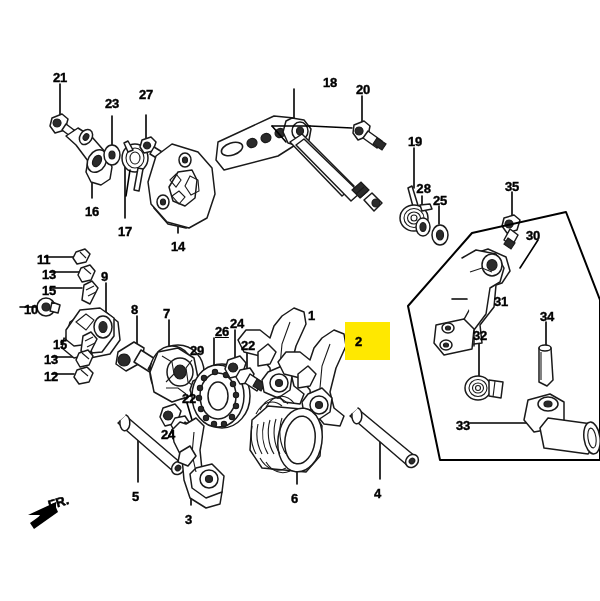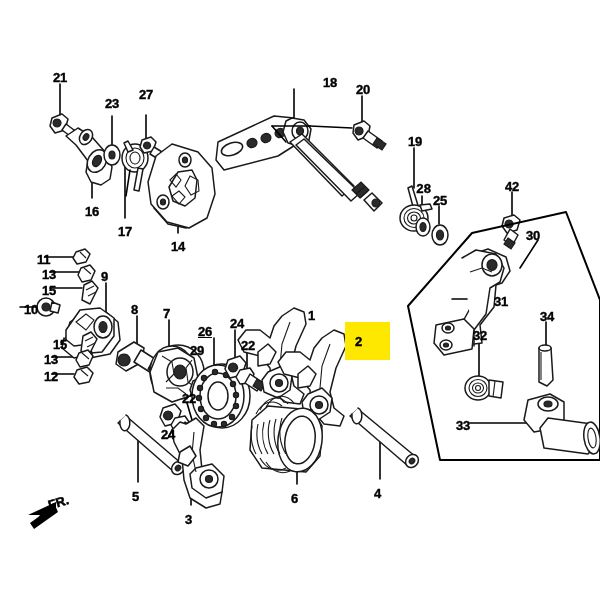--- a/index.html
+++ b/index.html
@@ -399,25 +399,25 @@
   <span class="lbl" style="left:288px;top:76px;margin-left:35px;">18</span>
   <span class="lbl" style="left:408px;top:135px;">19</span>
   <span class="lbl" style="left:356px;top:83px;">20</span>
   <span class="lbl" style="left:53px;top:71px;">21</span>
   <span class="lbl" style="left:241px;top:339px;">22</span>
   <span class="lbl" style="left:182px;top:392px;">22</span>
   <span class="lbl" style="left:105px;top:97px;">23</span>
   <span class="lbl" style="left:230px;top:317px;">24</span>
   <span class="lbl" style="left:161px;top:428px;">24</span>
   <span class="lbl" style="left:433px;top:194px;">25</span>
-  <span class="lbl" style="left:198px;top:325px;text-decoration:underline;">26</span>
+  <span class="lbl" style="left:215px;top:325px;text-decoration:underline;">26</span>
   <span class="lbl" style="left:139px;top:88px;">27</span>
   <span class="lbl" style="left:416px;top:183px;font-family:Liberation Mono, monospace;">28</span>
   <span class="lbl" style="left:190px;top:344px;">29</span>
   <span class="lbl" style="left:526px;top:229px;">30</span>
   <span class="lbl" style="left:494px;top:295px;">31</span>
   <span class="lbl" style="left:473px;top:329px;">32</span>
   <span class="lbl" style="left:456px;top:419px;">33</span>
   <span class="lbl" style="left:540px;top:310px;">34</span>
-  <span class="lbl" style="left:505px;top:180px;">42</span>
+  <span class="lbl" style="left:505px;top:180px;">35</span>
 
   <span class="fr" style="left:48px;top:495px;">FR.</span>
 </div>
 
 </body></html>

